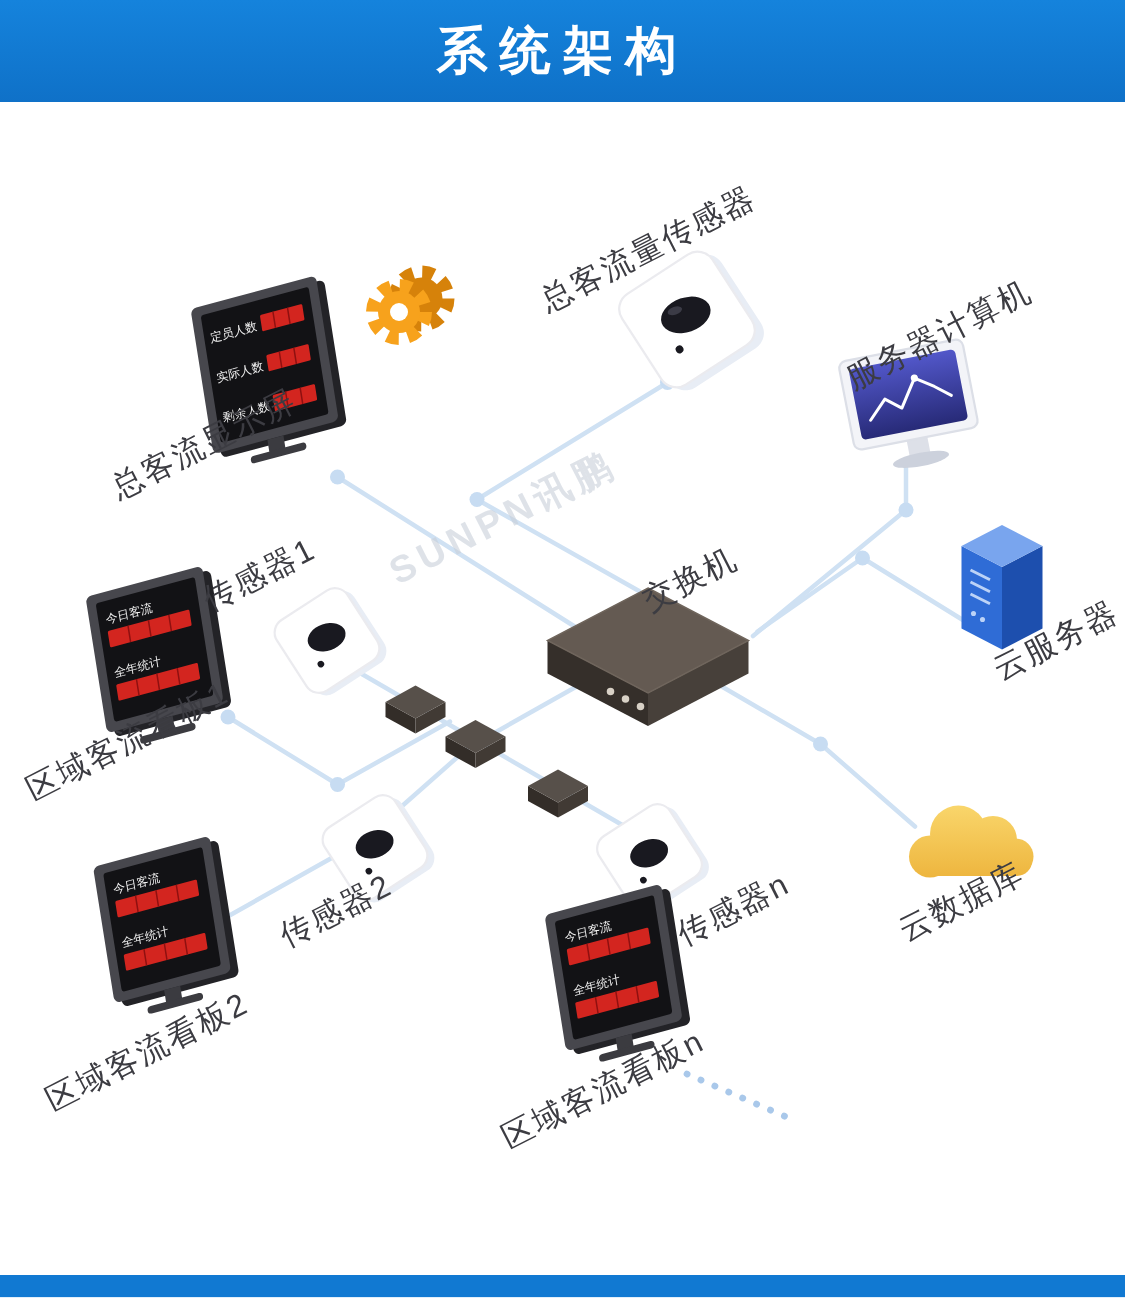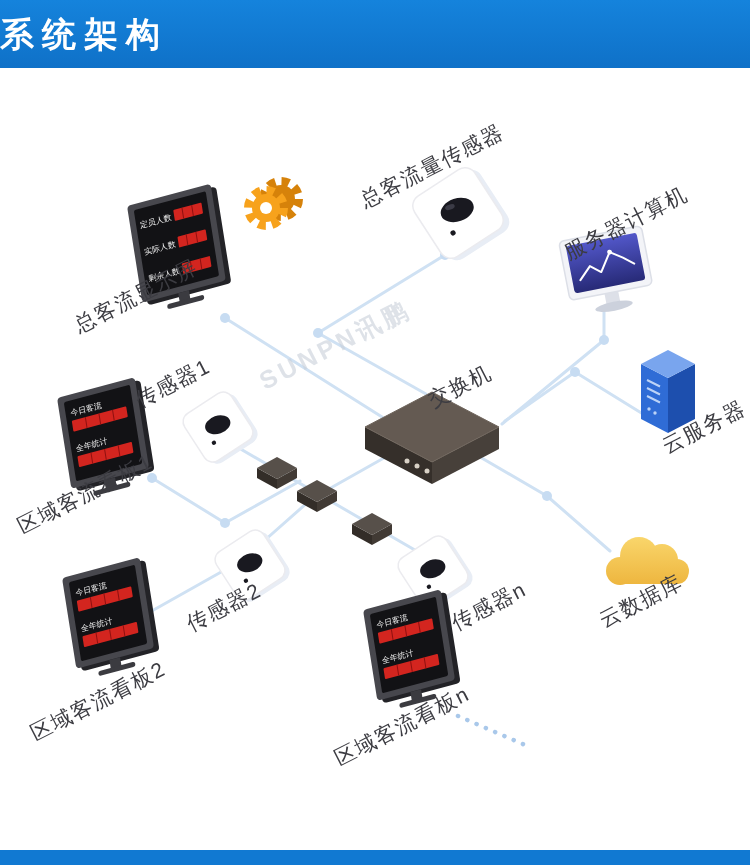--- a/index.html
+++ b/index.html
@@ -1,19 +1,19 @@
 <!DOCTYPE html>
 <html><head>
 <meta charset="utf-8">
 <style>
   html,body{margin:0;padding:0;background:#ffffff;font-family:"Liberation Sans",sans-serif;}
   .page{position:relative;width:750px;height:865px;overflow:hidden;background:#ffffff;}
   header.banner{position:absolute;top:0;left:0;width:750px;height:68px;
     background:linear-gradient(180deg,#1583dc 0%,#0f71c8 100%);z-index:30;}
-  .banner h1{margin:0;height:68px;line-height:68px;text-align:left;color:#ffffff;
+  .banner h1{margin:0;height:68px;line-height:68px;text-align:center;color:#ffffff;
     font-size:34px;font-weight:bold;letter-spacing:8px;}
   footer.bottombar{position:absolute;left:0;bottom:0;width:750px;height:15px;background:#1179d2;z-index:30;}
   .diagram{position:absolute;top:0;left:0;width:750px;height:865px;}
   svg.scene{position:absolute;top:0;left:0;}
   .lbl{position:absolute;transform:translate(-50%,-50%) rotate(-27deg);white-space:nowrap;
     font-size:21px;font-weight:500;color:#3c3c42;letter-spacing:1.5px;z-index:20;}
   .watermark{position:absolute;transform:translate(-50%,-50%) rotate(-27deg);white-space:nowrap;
     font-size:25px;font-weight:bold;letter-spacing:4px;color:#c9d0da;opacity:.6;z-index:5;}
 </style>
 </head>

